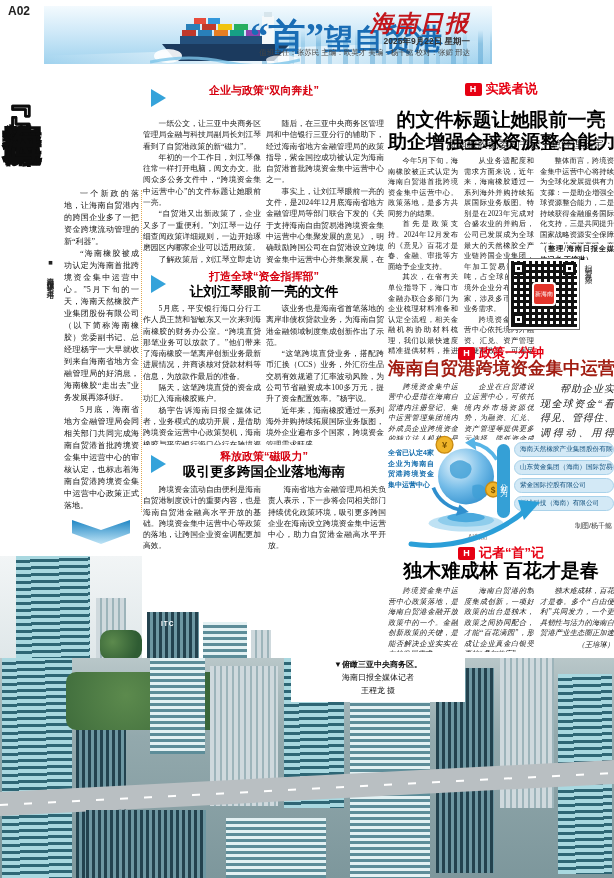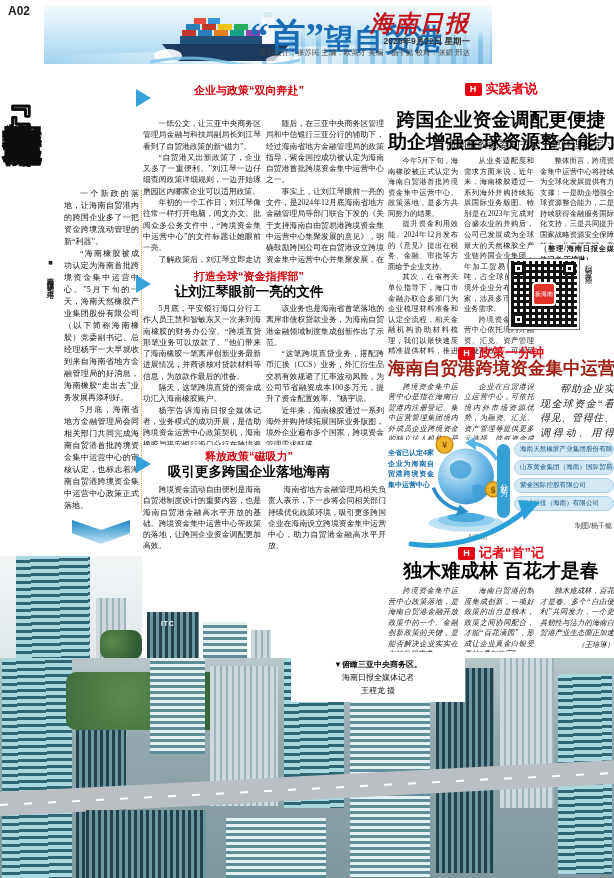--- a/index.html
+++ b/index.html
@@ -31,21 +31,21 @@
     font-size:7.5px;color:#222;letter-spacing:1px;}
   .dotted-rule{position:absolute;left:141px;top:190px;height:322px;border-left:1px dotted #e0a84f;}
   .lead-intro{position:absolute;left:64px;top:188px;width:75px;height:324px;overflow:hidden;
     font-size:8px;line-height:1.5;text-align:justify;color:#111;font-family:"Liberation Serif",serif;}
   .lead-intro p{margin:0;text-indent:2em;}
   .down-arrow{position:absolute;left:72px;top:520px;width:58px;height:24px;
     background:linear-gradient(180deg,#1f86c4,#bfe4f6);
     clip-path:polygon(0 0,50% 42%,100% 0,100% 55%,50% 100%,0 55%);}
 
   
-  .mid-header{position:absolute;left:128px;width:242px;text-align:center;line-height:1.25;}
+  .mid-header{position:absolute;left:143px;width:242px;text-align:center;line-height:1.25;}
   .mid-header .k{font-size:11px;font-weight:bold;color:#d6000f;}
   .mid-header .t{font-size:13.5px;font-weight:900;color:#000;}
   .tri{position:absolute;left:8px;top:5px;width:0;height:0;
     border-left:15px solid #35a3da;border-top:9px solid transparent;border-bottom:9px solid transparent;}
   .col{position:absolute;font-size:7.8px;line-height:1.45;text-align:justify;color:#1a1a1a;
     overflow:hidden;font-family:"Liberation Serif",serif;}
   .col p{margin:0;text-indent:2em;}
   .commentary p{font-style:italic;}
 
   
@@ -153,22 +153,22 @@
       <p>5月底，海南省地方金融管理局会同相关部门共同完成海南自贸港首批跨境资金集中运营中心的审核认定，也标志着海南自贸港跨境资金集中运营中心政策正式落地。</p>
     </div>
   <div class="down-arrow"></div>
 
   <div class="mid-header" style="top:84px">
     <span class="tri"></span>
     <div class="k">企业与政策“双向奔赴”</div>
   </div>
   <div class="col" style="left:143px;top:118px;width:118px;height:148px">
       <p>一纸公文，让三亚中央商务区管理局金融与科技局副局长刘江琴看到了自贸港政策的新“磁力”。</p>
+      <p>年初的一个工作日，刘江琴像往常一样打开电脑，阅文办文。批阅众多公务文件中，“跨境资金集中运营中心”的文件标题让她眼前一亮。</p>
       <p>“自贸港又出新政策了，企业又多了一重便利。”刘江琴一边仔细查阅政策详细规则，一边开始琢磨园区内哪家企业可以适用政策。</p>
-      <p>年初的一个工作日，刘江琴像往常一样打开电脑，阅文办文。批阅众多公务文件中，“跨境资金集中运营中心”的文件标题让她眼前一亮。</p>
       <p>了解政策后，刘江琴立即走访园区企业，敲开了紫金国控财务负责人的门，宣讲政策后，双方一拍即合。</p>
     </div>
   <div class="col" style="left:266px;top:118px;width:118px;height:148px">
       <p>随后，在三亚中央商务区管理局和中信银行三亚分行的辅助下，经过海南省地方金融管理局的政策指导，紫金国控成功被认定为海南自贸港首批跨境资金集中运营中心之一。</p>
       <p>事实上，让刘江琴眼前一亮的文件，是2024年12月底海南省地方金融管理局等部门联合下发的《关于支持海南自由贸易港跨境资金集中运营中心集聚发展的意见》，明确鼓励跨国公司在自贸港设立跨境资金集中运营中心并集聚发展，在税务、金融、审批通道等多方面给予企业支持政策。</p>
     </div>
 
   <div class="mid-header" style="top:270px">
     <span class="tri"></span>
     <div class="k">打造全球“资金指挥部”</div>
@@ -197,25 +197,25 @@
       <p>海南省地方金融管理局相关负责人表示，下一步将会同相关部门持续优化政策环境，吸引更多跨国企业在海南设立跨境资金集中运营中心，助力自贸港金融高水平开放。</p>
     </div>
 
   <div class="badge-row" style="top:78px">
     <span class="hk-badge">
       <span class="hk-icon">H</span>
       <span class="hk-label">实践者说</span>
     </span>
   </div>
   <div class="pr-kicker">海南橡胶党委副书记、总经理杨宇：</div>
-  <div class="pr-title" style="top:107px">跨国企业资金调配更便捷</div>
+  <div class="pr-title" style="top:107px">的文件标题让她眼前一亮</div>
   <div class="pr-title" style="top:129px">助企增强全球资源整合能力</div>
   <div class="col" style="left:388px;top:156px;width:70px;height:198px;font-size:7.3px">
       <p>今年5月下旬，海南橡胶被正式认定为海南自贸港首批跨境资金集中运营中心。政策落地，是多方共同努力的结果。</p>
-      <p>提升资金利用效能。2024年12月发布的《意见》提出在税务、金融、审批等方面给予企业支持。</p>
+      <p>首先是政策支持。2024年12月发布的《意见》百花才是春、金融、审批等方面给予企业支持。</p>
       <p>其次，在省有关单位指导下，海口市金融办联合多部门为企业梳理材料准备和认定全流程，相关金融机构协助材料梳理，我们以最快速度精准提供材料，推进认定加快。</p>
     </div>
   <div class="col" style="left:464px;top:156px;width:70px;height:198px;font-size:7.3px">
       <p>从业务适配度和需求方面来说，近年来，海南橡胶通过一系列海外并购持续拓展国际业务版图。特别是在2023年完成对合盛农业的并购后，公司已发展成为全球最大的天然橡胶全产业链跨国企业集团，年加工贸易量414万吨，占全球的27%，境外企业分布16个国家，涉及多币种结算业务需求。</p>
       <p>跨境资金集中运营中心依托境内外融资、汇兑、资产管理等便利政策，可满足企业跨境资金进出需求，提升资金利用效能。</p>
     </div>
   <div class="col" style="left:540px;top:156px;width:74px;height:88px;font-size:7.3px">
       <p>整体而言，跨境资金集中运营中心将持续为全球化发展提供有力支撑：一是助企增强全球资源整合能力，二是持续获得金融服务国际化支持，三是共同提升国家战略资源安全保障能力，从资源禀赋、产业结构、风险管控三个维度全力保障国家战略资源安全。</p>
     </div>
   <div class="col credit-line" style="left:540px;top:244px;width:74px;height:16px;font-size:7.3px;font-weight:bold">（整理/海南日报全媒体记者 王培琳）</div>

